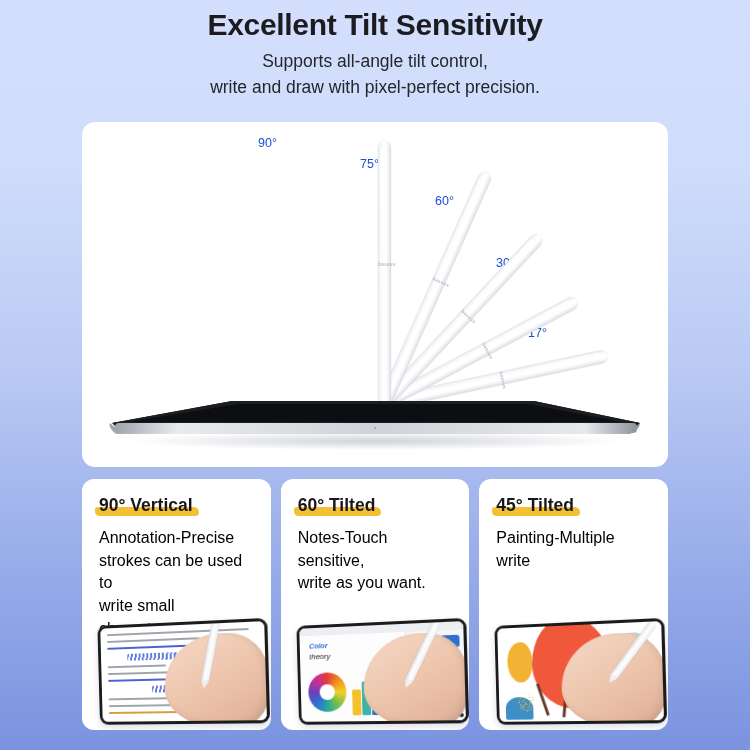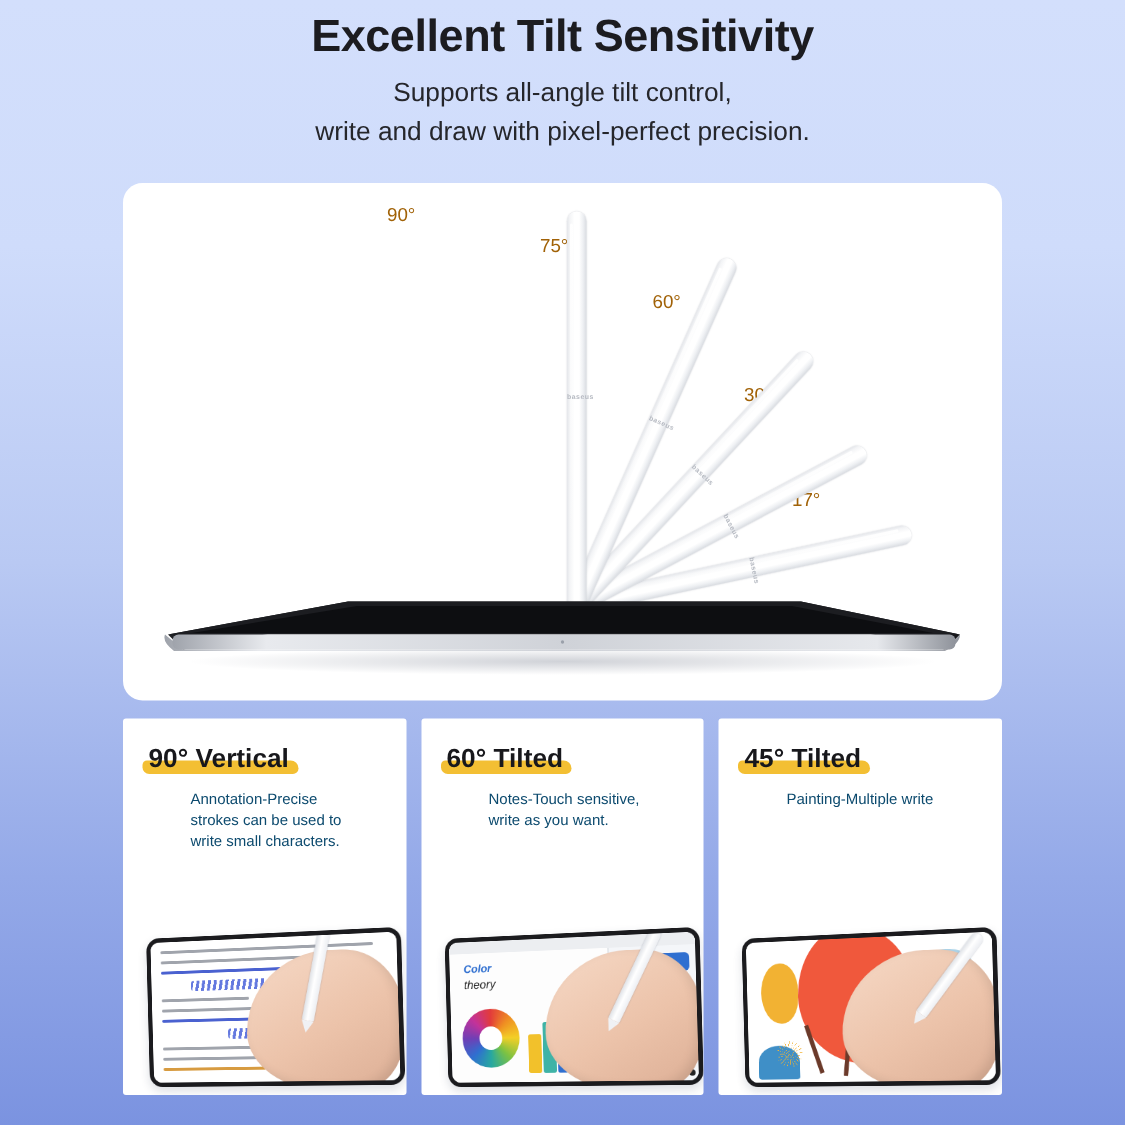--- a/index.html
+++ b/index.html
@@ -62,43 +62,43 @@
     border-radius:2px;
   }
 
   .pen.p90  { transform:rotate(0deg)   translateY(0) ; left:296px; height:262px; }
   .pen.p75  { transform:rotate(24deg); left:296px; height:252px; }
   .pen.p60  { transform:rotate(43deg); left:296px; height:228px; }
   .pen.p30  { transform:rotate(62deg); left:296px; height:218px; }
   .pen.p15  { transform:rotate(78deg); left:296px; height:228px; }
 
   .angle-label {
-    position:absolute; font-size:12.5px; color:#a16207; font-weight:400;text-align:center;
+    position:absolute; font-size:12.5px; color:#1d4ed8; font-weight:400;text-align:center;
   }
 
   
   .cards {
     position:absolute; left:82px; top:479px; width:586px; height:251px;
     display:flex; gap:10px;
   }
   .card {
-    flex:1; background:#fff; border-radius:2px;
+    flex:1; background:#fff; border-radius:12px;
     padding:16px 17px 12px 17px; position:relative; overflow:hidden;
   }
   .card-title-wrap { position:relative; display:inline-block; }
   .card-title {
     position:relative; z-index:2;
     font-size:17.5px; font-weight:bold; color:#18181c; white-space:nowrap;
   }
   .hl {
     position:absolute; z-index:1; left:-4px; right:-6px; bottom:0px; height:9px;
     background:#f3bf33; border-radius:4px 7px 5px 6px;
   }
   .card-desc {
-    margin-top:11px; font-size:10px; line-height:1.42; color:#0c4a6e;margin-left:28px;
+    margin-top:11px; font-size:16px; line-height:1.42; color:#000000;
   }
   .card-desc .line { display:block; }
 
   
   .thumb { position:absolute; left:0; right:0; bottom:0; height:118px; }
   .thumb .device {
     position:absolute; left:13px; right:4px; top:10px; bottom:6px;
     background:#1b1b1e; border-radius:9px; padding:3px;
     box-shadow:0 3px 7px rgba(40,50,80,.16);
     transform:perspective(420px) rotateY(-9deg) rotateZ(-1.6deg);

